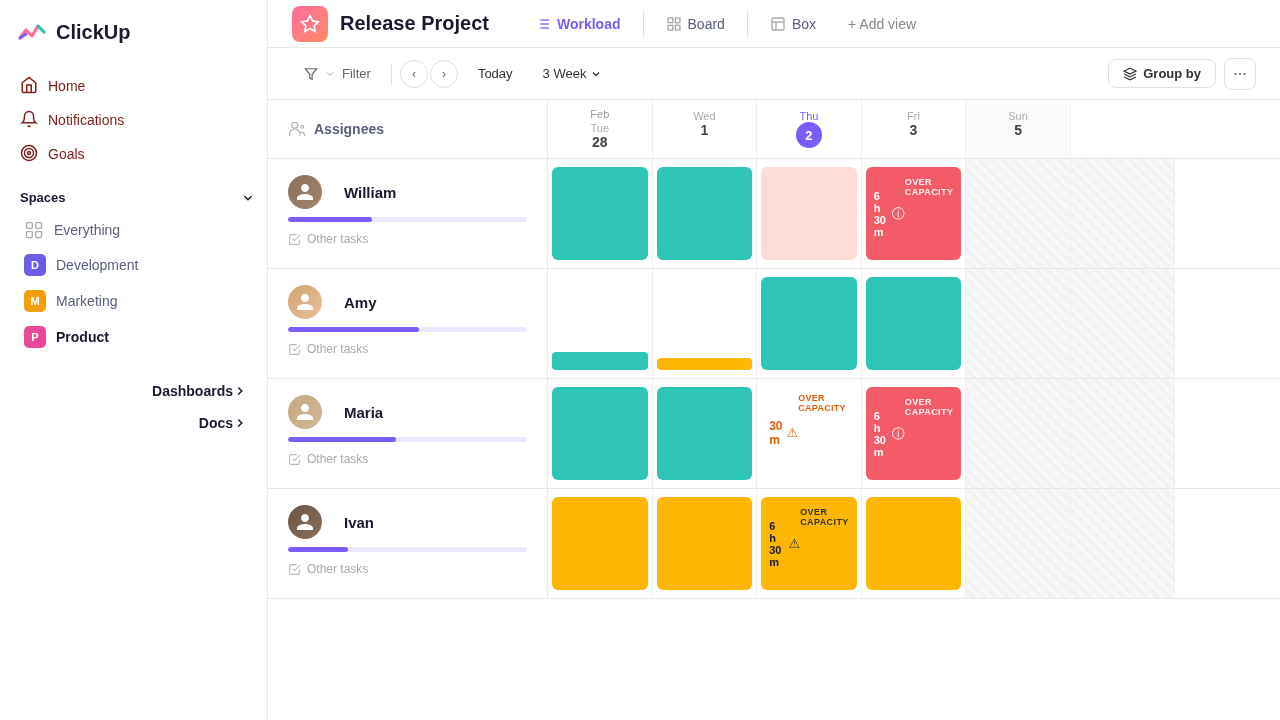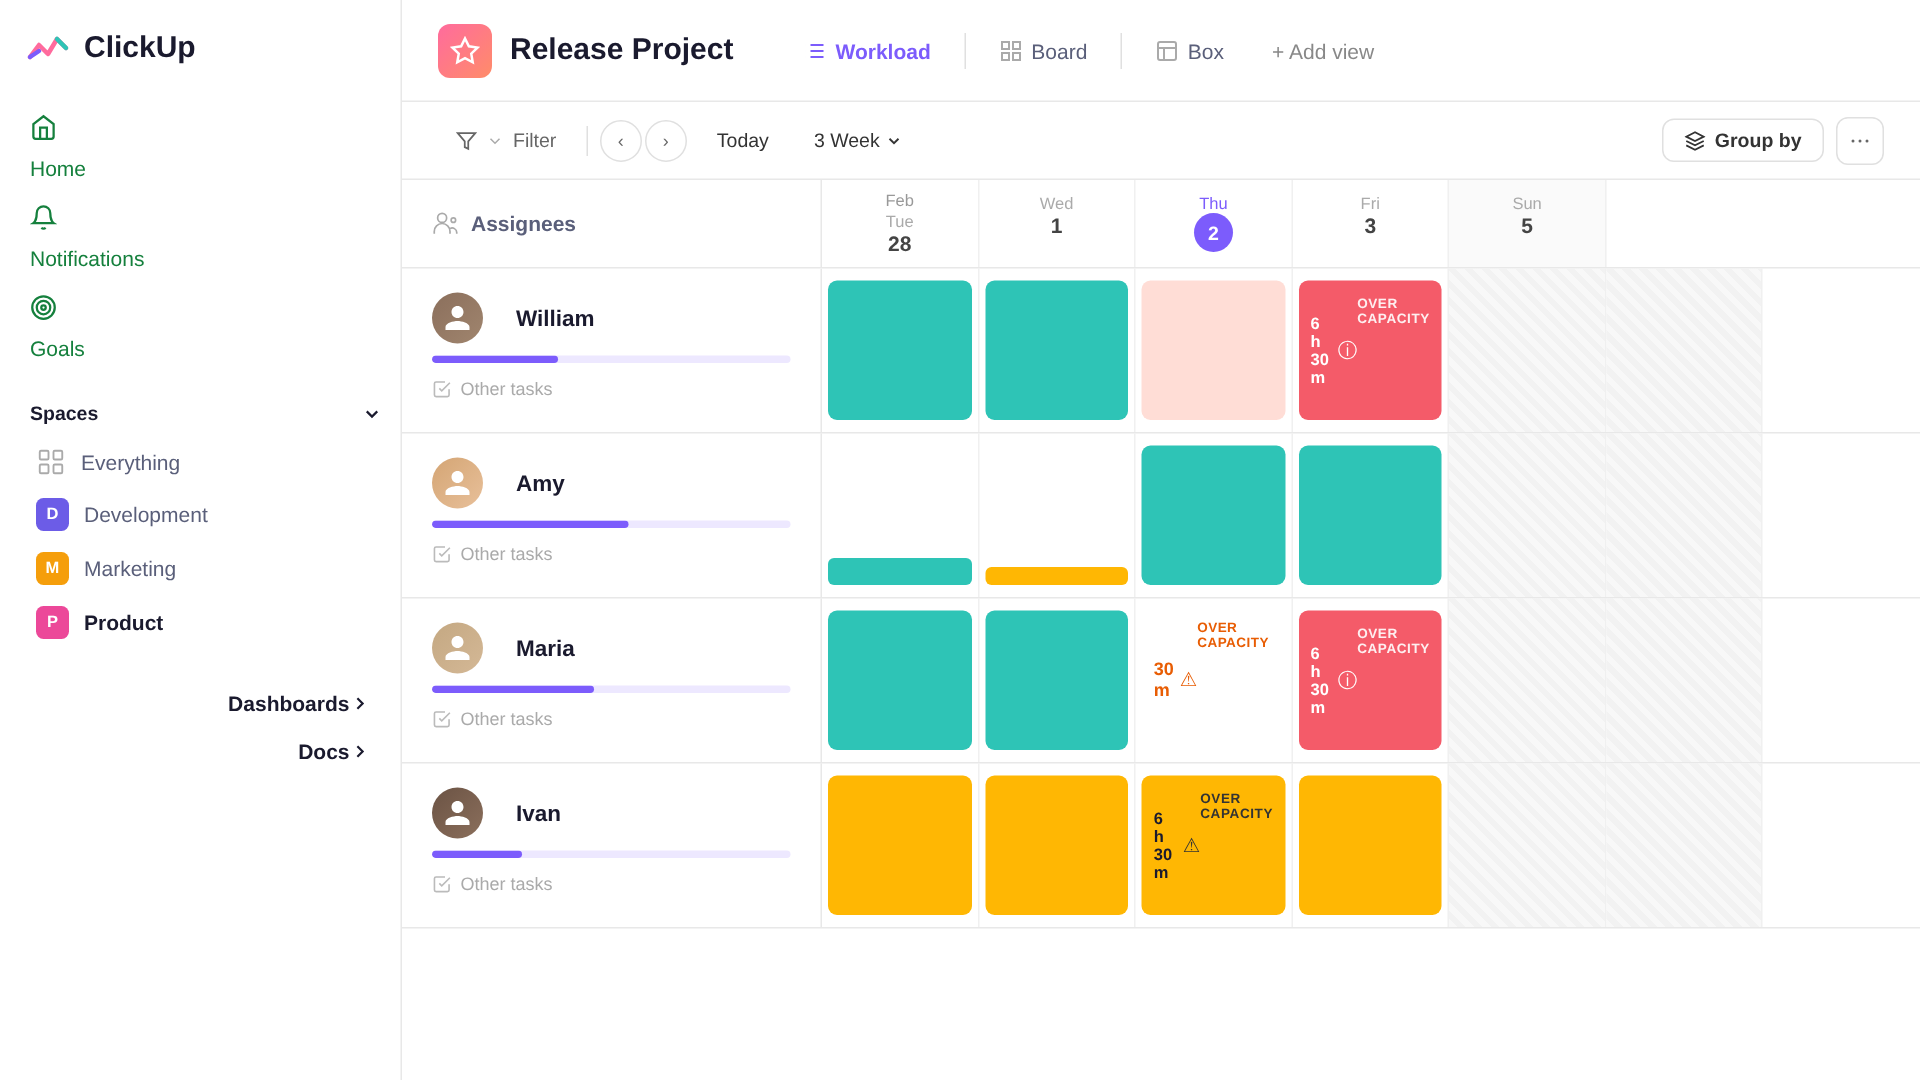--- a/index.html
+++ b/index.html
@@ -31,29 +31,28 @@
       color: #1a1a2e;
       text-align: center;
     }
     .sidebar-nav {
       display: flex;
       flex-direction: column;
       padding: 0 8px;
     }
     .nav-item {
       display: flex;
-      align-items: flex-start;
+      align-items: flex-end;
       gap: 10px;
       padding: 8px 12px;
       border-radius: 6px;
       cursor: pointer;
-      color: #15803d;
+      color: #7f1d1d;
       font-size: 14px;
       font-weight: 500;
-      flex-direction: column;
     }
 
     .sidebar-section {
       padding: 16px 8px 4px 16px;
     }
     .sidebar-section-header {
       display: flex;
       align-items: center;
       justify-content: space-between;
       font-size: 13px;
@@ -116,21 +115,21 @@
       overflow: hidden;
       background: #fff;
     }
 
     
     .topbar {
       display: flex;
       align-items: center;
       gap: 0;
       padding: 0 24px;
-      height: 68px;
+      height: 48px;
       border-bottom: 1px solid #e8e8e8;
       flex-shrink: 0;
     }
     .project-icon {
       width: 36px;
       height: 36px;
       background: linear-gradient(135deg, #ff6b9d, #ff8c69);
       border-radius: 8px;
       display: flex;
       align-items: center;

